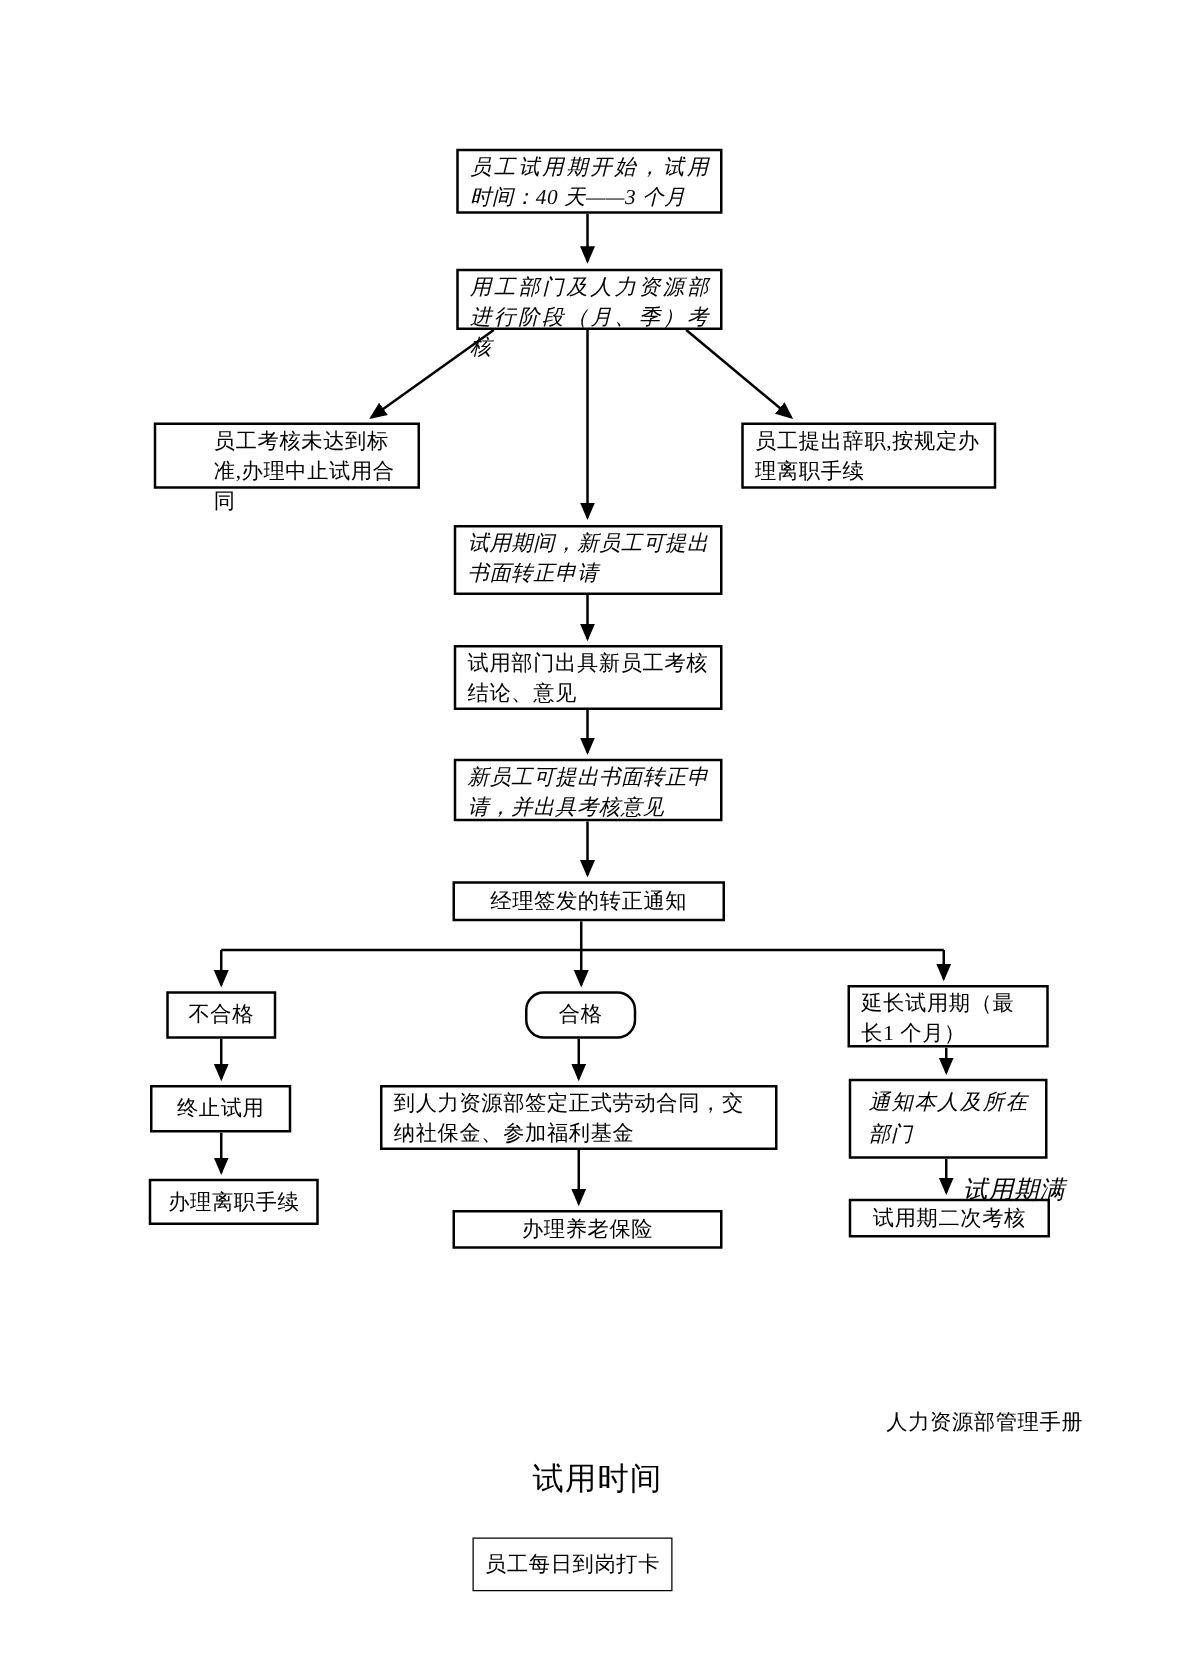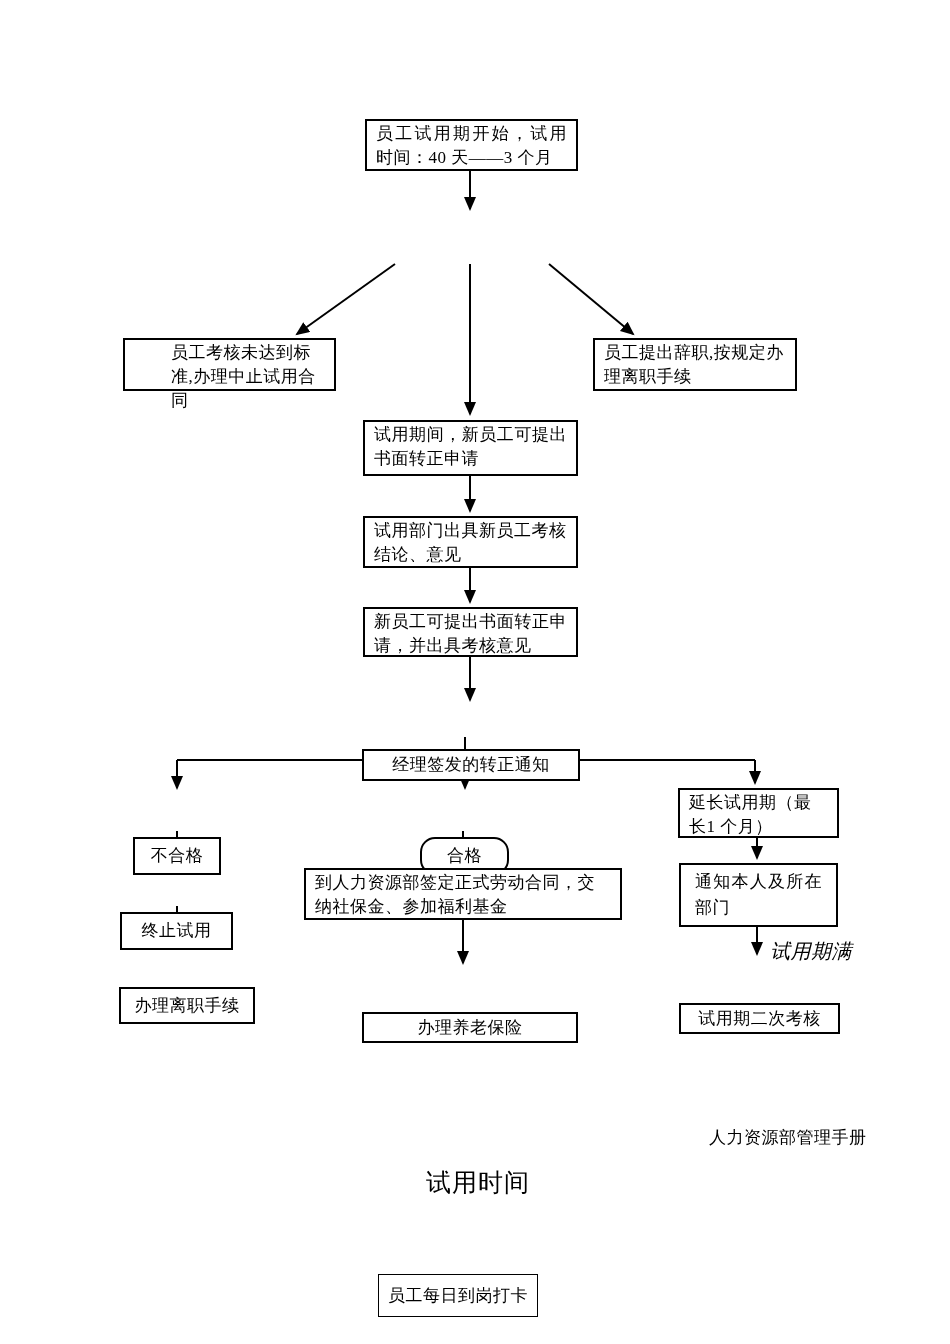--- a/index.html
+++ b/index.html
@@ -26,23 +26,22 @@
     line-height: 24px;
     padding: 1px 9px;
     letter-spacing: 0.5px;
   }
   .node.center {
     display: flex;
     align-items: center;
     justify-content: center;
     text-align: left;
     padding: 0 4px;
-    margin-top: 44px;
   }
-  .node.justify { text-align: justify; }
+  .node.justify { text-align: justify; font-style: italic; }
   .node.notify {
     padding: 4px 14px;
     line-height: 26px;
   }
   .edge-label {
     position: absolute;
     font-size: 20px;
     letter-spacing: 0.5px;
     font-style: italic;
   }
@@ -88,20 +87,21 @@
       <line x1="177" y1="906" x2="177" y2="938" marker-end="url(#arrow)"></line>
       <line x1="463" y1="831" x2="463" y2="863" marker-end="url(#arrow)"></line>
       <line x1="463" y1="920" x2="463" y2="963" marker-end="url(#arrow)"></line>
       <line x1="757" y1="838" x2="757" y2="858" marker-end="url(#arrow)"></line>
       <line x1="757" y1="927" x2="757" y2="954" marker-end="url(#arrow)"></line>
     </g>
   </svg>
 
   <div class="node justify" style="left:365px; top:119px; width:213px; height:52px;">员工试用期开始，试用时间：40 天——3 个月</div>
 
+  <div class="node justify" style="left:365px; top:215px; width:213px; height:49px;">用工部门及人力资源部进行阶段（月、季）考核</div>
 
   <div class="node" style="left:123px; top:338px; width:213px; height:53px;padding-left:46px;">员工考核未达到标准,办理中止试用合同</div>
 
   <div class="node" style="left:593px; top:338px; width:204px; height:53px;">员工提出辞职,按规定办理离职手续</div>
 
   <div class="node justify" style="left:363px; top:420px; width:215px; height:56px;">试用期间，新员工可提出书面转正申请</div>
 
   <div class="node" style="left:363px; top:516px; width:215px; height:52px;">试用部门出具新员工考核结论、意见</div>
 
   <div class="node justify" style="left:363px; top:607px; width:215px; height:50px;">新员工可提出书面转正申请，并出具考核意见</div>

